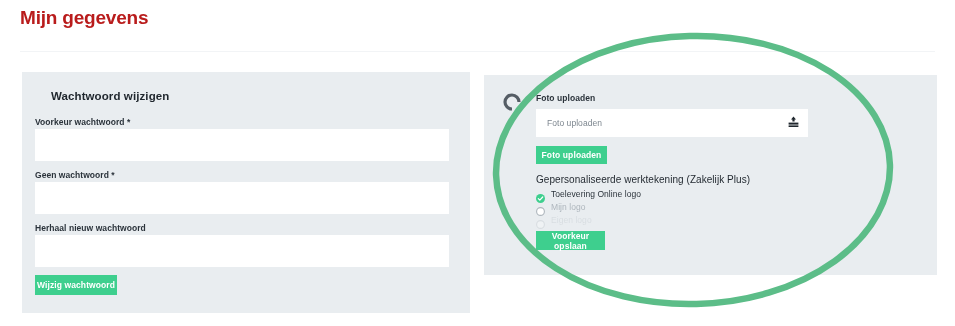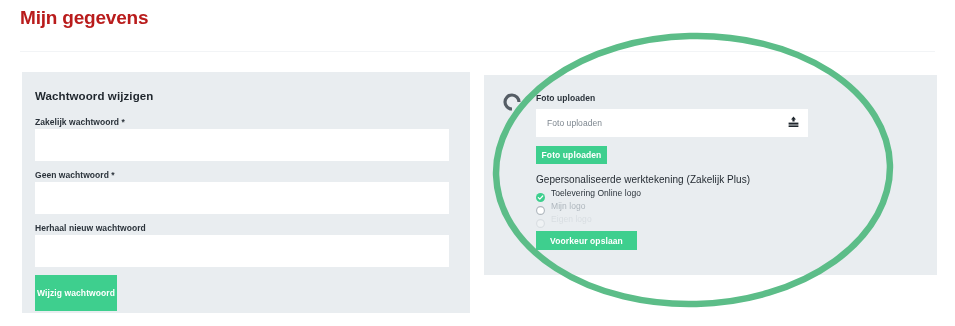--- a/index.html
+++ b/index.html
@@ -63,21 +63,21 @@
   }
 
   .text-input {
     background: #ffffff;
     border: 0;
     box-sizing: border-box;
     display: block;
   }
 
   
-  .lc-title      { position: absolute; left: 35px; top: 90px;  }
+  .lc-title      { position: absolute; left: 51px; top: 90px;  }
   .lc-lab-1      { position: absolute; left: 35px; top: 117px; }
   .lc-inp-1      { position: absolute; left: 35px; top: 129px; width: 414px; height: 32px; }
   .lc-lab-2      { position: absolute; left: 35px; top: 170px; }
   .lc-inp-2      { position: absolute; left: 35px; top: 182px; width: 414px; height: 32px; }
   .lc-lab-3      { position: absolute; left: 35px; top: 223px; }
   .lc-inp-3      { position: absolute; left: 35px; top: 235px; width: 414px; height: 32px; }
 
   .btn {
     background: #3ecf8e;
     color: #ffffff;
@@ -86,21 +86,21 @@
     font-size: 8.5px;
     font-weight: bold;
     letter-spacing: 0.1px;
     padding: 0;
     cursor: pointer;
     display: flex;
     align-items: center;
     justify-content: center;
     box-sizing: border-box;
   }
-  .lc-btn { position: absolute; left: 35px; top: 275px; width: 82px; height: 36px; }
+  .lc-btn { position: absolute; left: 35px; top: 275px; width: 82px; height: 20px; }
 
   
   .rc-avatar {
     position: absolute;
     left: 499px;
     top: 89px;
     width: 26px;
     height: 26px;
     background: #e9edf0;
   }
@@ -122,58 +122,58 @@
   .rc-btn-foto { position: absolute; left: 536px; top: 146px; width: 71px; height: 18px; }
 
   .rc-sub {
     position: absolute; left: 536px; top: 174px;
     font-size: 10px; font-weight: normal; color: #1f262d; letter-spacing: 0.05px;
   }
 
   .radio-group { position: absolute; left: 536px; top: 188px; }
   .radio-row {
     display: flex;
-    align-items: flex-start;
+    align-items: center;
     height: 11px;
     margin-bottom: 2px;
   }
   .radio-row .rlabel {
     font-size: 8.5px;
     color: #2b333b;
     margin-left: 6px;
     letter-spacing: 0.05px;
   }
   .radio-row.state-unselected .rlabel { color: #aeb6bd; }
   .radio-row.state-disabled { opacity: 0.28; }
   .radio-row.state-disabled .rlabel { color: #aeb6bd; }
 
   .radio-mark { width: 9px; height: 9px; display: block; }
 
-  .rc-btn-pref { position: absolute; left: 536px; top: 231px; width: 101px; height: 19px; }
+  .rc-btn-pref { position: absolute; left: 536px; top: 231px; width: 69px; height: 19px; }
 
   
   .annotation {
     position: absolute;
     left: 0; top: 0;
     width: 955px; height: 326px;
     pointer-events: none;
   }
 </style>
 </head>
 <body>
 
 <div class="page-title">Mijn gegevens</div>
 
 <div class="header-rule"></div>
 
 <div class="card card-left"></div>
 
 <div class="card-title lc-title">Wachtwoord wijzigen</div>
 
-<div class="field-label lc-lab-1">Zakelijk wachtwoord *</div>
+<div class="field-label lc-lab-1">Voorkeur wachtwoord *</div>
 <input class="text-input lc-inp-1" type="password" value="" style="">
 
 <div class="field-label lc-lab-2">Geen wachtwoord *</div>
 <input class="text-input lc-inp-2" type="password" value="" style="">
 
 <div class="field-label lc-lab-3">Herhaal nieuw wachtwoord</div>
 <input class="text-input lc-inp-3" type="password" value="" style="">
 
 <button class="btn lc-btn">Wijzig wachtwoord</button>
 

